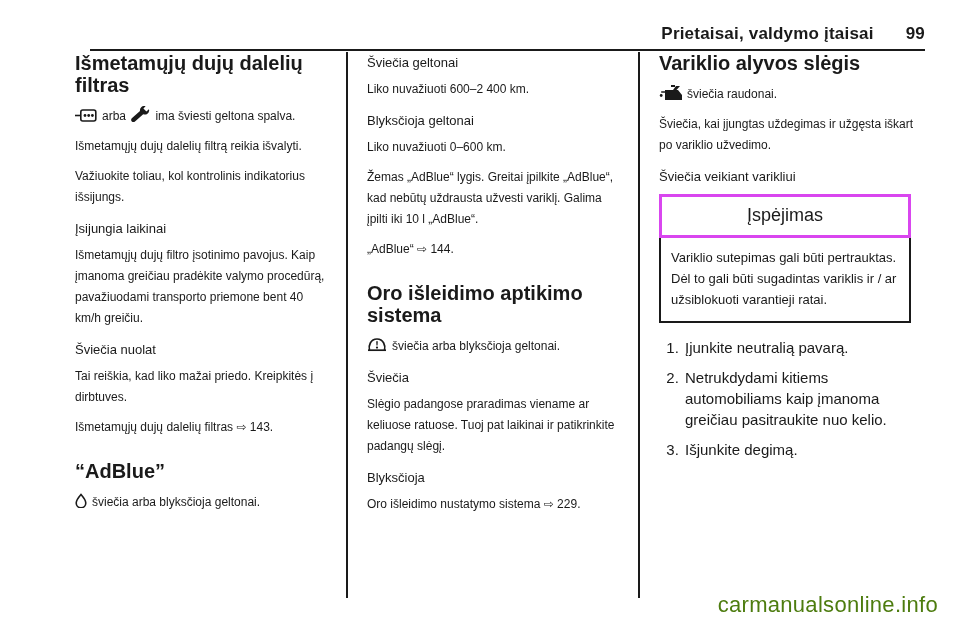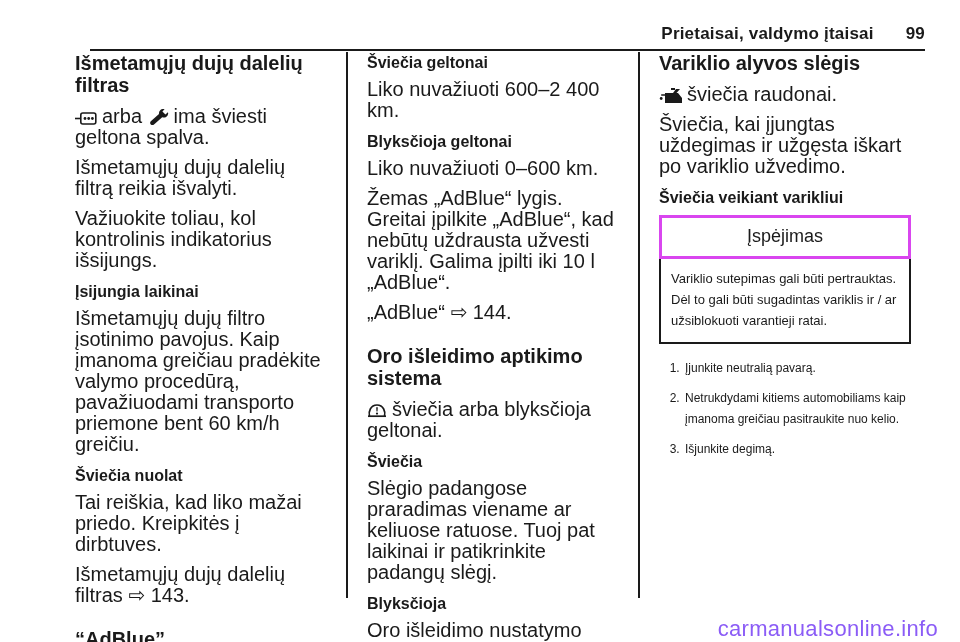--- a/index.html
+++ b/index.html
@@ -16,42 +16,42 @@
   }
   .head-rule{margin-top:5px;height:2px;background:#1a1a1a;}
   
   .columns{position:absolute;top:52px;left:75px;display:flex;}
   .col{width:252px;}
   .col-3{width:266px;}
   .vdiv{width:2px;height:546px;background:#1a1a1a;margin:0 19px;flex:none;}
   
   h1{font-size:20px;line-height:22px;font-weight:bold;margin:0 0 10px;}
   h1.gap-top{margin-top:22px;}
-  h2{font-size:16px;line-height:18px;font-weight:bold;margin:12px 0 7px;}
-  p.body{font-size:20px;line-height:21px;margin:0 0 9px;}
+  h2{font-size:13px;line-height:18px;font-weight:normal;margin:12px 0 7px;}
+  p.body{font-size:12px;line-height:21px;margin:0 0 9px;}
   p.ref-line{margin-bottom:0;}
   .icon{display:inline-block;vertical-align:-2px;margin-right:5px;color:#1a1a1a;}
   .icon svg{display:block;}
   
   .warnbox{margin:8px 0 14px;width:252px;}
   .warn-title{
     border:3px solid #d946ef;text-align:center;font-size:18px;
     padding:8px 0 9px;font-weight:normal;
   }
   .warn-body{
     border:2px solid #1a1a1a;border-top:none;
     padding:9px 10px 11px;font-size:13px;line-height:21px;
   }
   
   ol.numlist{margin:4px 0 0;padding-left:24px;}
-  ol.numlist li{font-size:12px;line-height:21px;margin-bottom:9px;padding-left:2px;}
+  ol.numlist li{font-size:15px;line-height:21px;margin-bottom:9px;padding-left:2px;}
   
   .watermark{
-    position:absolute;right:22px;bottom:0;font-size:22px;
-    color:#8b5cf6;letter-spacing:.3px;
+    position:absolute;right:22px;bottom:24px;font-size:22px;
+    color:#4d7c0f;letter-spacing:.3px;
   }
 </style>
 </head>
 <body>
 
 <div class="page">
 
   <header class="pagehead">
     <div class="head-inner">
       <span>Prietaisai, valdymo įtaisai</span>
@@ -79,21 +79,21 @@
             </svg></span><span>arba</span>
         <span class="icon"><svg width="21" height="16" viewBox="0 0 21 16">
               <path fill="currentColor" d="M20.2 4.6a4.3 4.3 0 0 1-6 3.6L6 15.5c-.9.9-2.3.9-3.2 0-.9-.9-.9-2.3 0-3.2l8.2-7.3A4.3 4.3 0 0 1 16.6.2l-2.2 2.4 3 2.8 2.5-2.2c.2.4.3.9.3 1.4z"></path>
             </svg></span><span>ima šviesti geltona spalva.</span>
       </p>
 
       <p class="body">Išmetamųjų dujų dalelių filtrą reikia išvalyti.</p>
       <p class="body">Važiuokite toliau, kol kontrolinis indikatorius išsijungs.</p>
 
       <h2>Įsijungia laikinai</h2>
-      <p class="body">Išmetamųjų dujų filtro įsotinimo pavojus. Kaip įmanoma greičiau pradėkite valymo procedūrą, pavažiuodami transporto priemone bent 60 km/h greičiu.</p>
+      <p class="body">Išmetamųjų dujų filtro įsotinimo pavojus. Kaip įmanoma greičiau pradėkite valymo procedūrą, pavažiuodami transporto priemone bent 40 km/h greičiu.</p>
 
       <h2>Šviečia nuolat</h2>
       <p class="body">Tai reiškia, kad liko mažai priedo. Kreipkitės į dirbtuves.</p>
 
       <p class="body ref-line">
         <span>Išmetamųjų dujų dalelių filtras</span>
         <span>⇨ 143.</span>
       </p>
 
       <h1 class="gap-top">“AdBlue”</h1>

